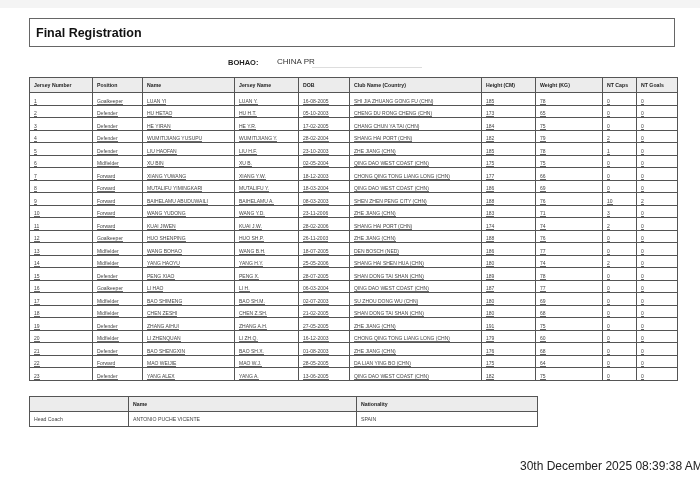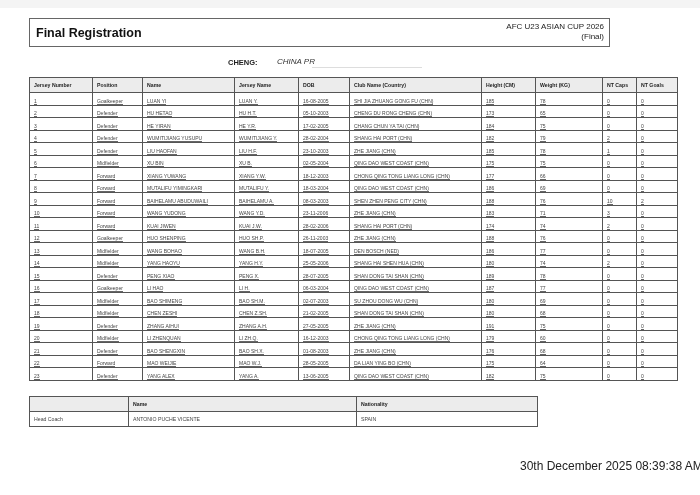--- a/index.html
+++ b/index.html
@@ -8,38 +8,38 @@
       background: #ffffff;
       font-family: "Liberation Sans", sans-serif;
       color: #222;
       position: relative;
     }
     .top-strip {
       position: absolute; left: 0; top: 0; width: 700px; height: 8px;
       background: #f4f4f4;
     }
     .header-box {
-      position: absolute; left: 29px; top: 18px; width: 581px; height: 29px;
+      position: absolute; left: 29px; top: 18px; width: 646px; height: 29px;
       border: 1px solid #666; box-sizing: border-box;
       background: #fff;
     }
     .header-title {
       position: absolute; left: 6px; top: 7px;
       font-size: 12.5px; font-weight: bold; color: #111;
     }
     .header-right {
       position: absolute; right: 5px; top: 3px; text-align: right;
       font-size: 8px; line-height: 10px; color: #222;
     }
     .team-row {
       position: absolute; left: 228px; top: 58px; height: 12px;
       font-size: 8px;
     }
     .team-label { position: absolute; left: 0; top: 0; font-weight: bold; font-size: 7.5px; color: #222; }
-    .team-value { position: absolute; left: 49px; top: -1px; font-size: 8px; color: #333; white-space: nowrap; font-style: italic; }
+    .team-value { position: absolute; left: 49px; top: -1px; font-size: 8px; color: #333; white-space: nowrap; }
     .team-line { position: absolute; left: 84px; top: 9px; width: 110px; height: 1px; background: #ddd; }
 
     table { border-collapse: collapse; table-layout: fixed; }
     .roster {
       position: absolute; left: 29px; top: 77px; width: 648px;
     }
     .roster th, .roster td {
       border: 1px solid #555;
       font-size: 5px; text-align: left; padding: 0 0 0 4px;
       white-space: nowrap; overflow: hidden;
@@ -67,28 +67,24 @@
       position: absolute; left: 520px; top: 459px; font-size: 12px; color: #222; white-space: nowrap;
     }
   </style>
 </head>
 <body>
 
 <div class="top-strip"></div>
 
 <div class="header-box">
   <div class="header-title">Final Registration</div>
-  <div class="header-right">
-    <div>AFC U23 ASIAN CUP 2026</div>
-    <div>(Final)</div>
-  </div>
 </div>
 
 <div class="team-row">
-  <span class="team-label">CHENG:</span>
+  <span class="team-label">BOHAO:</span>
   <span class="team-value">CHINA PR</span>
   <span class="team-line"></span>
 </div>
 
 <table class="roster">
   <colgroup>
     <col style="width:63px">
       <col style="width:50px">
       <col style="width:92px">
       <col style="width:64px">

